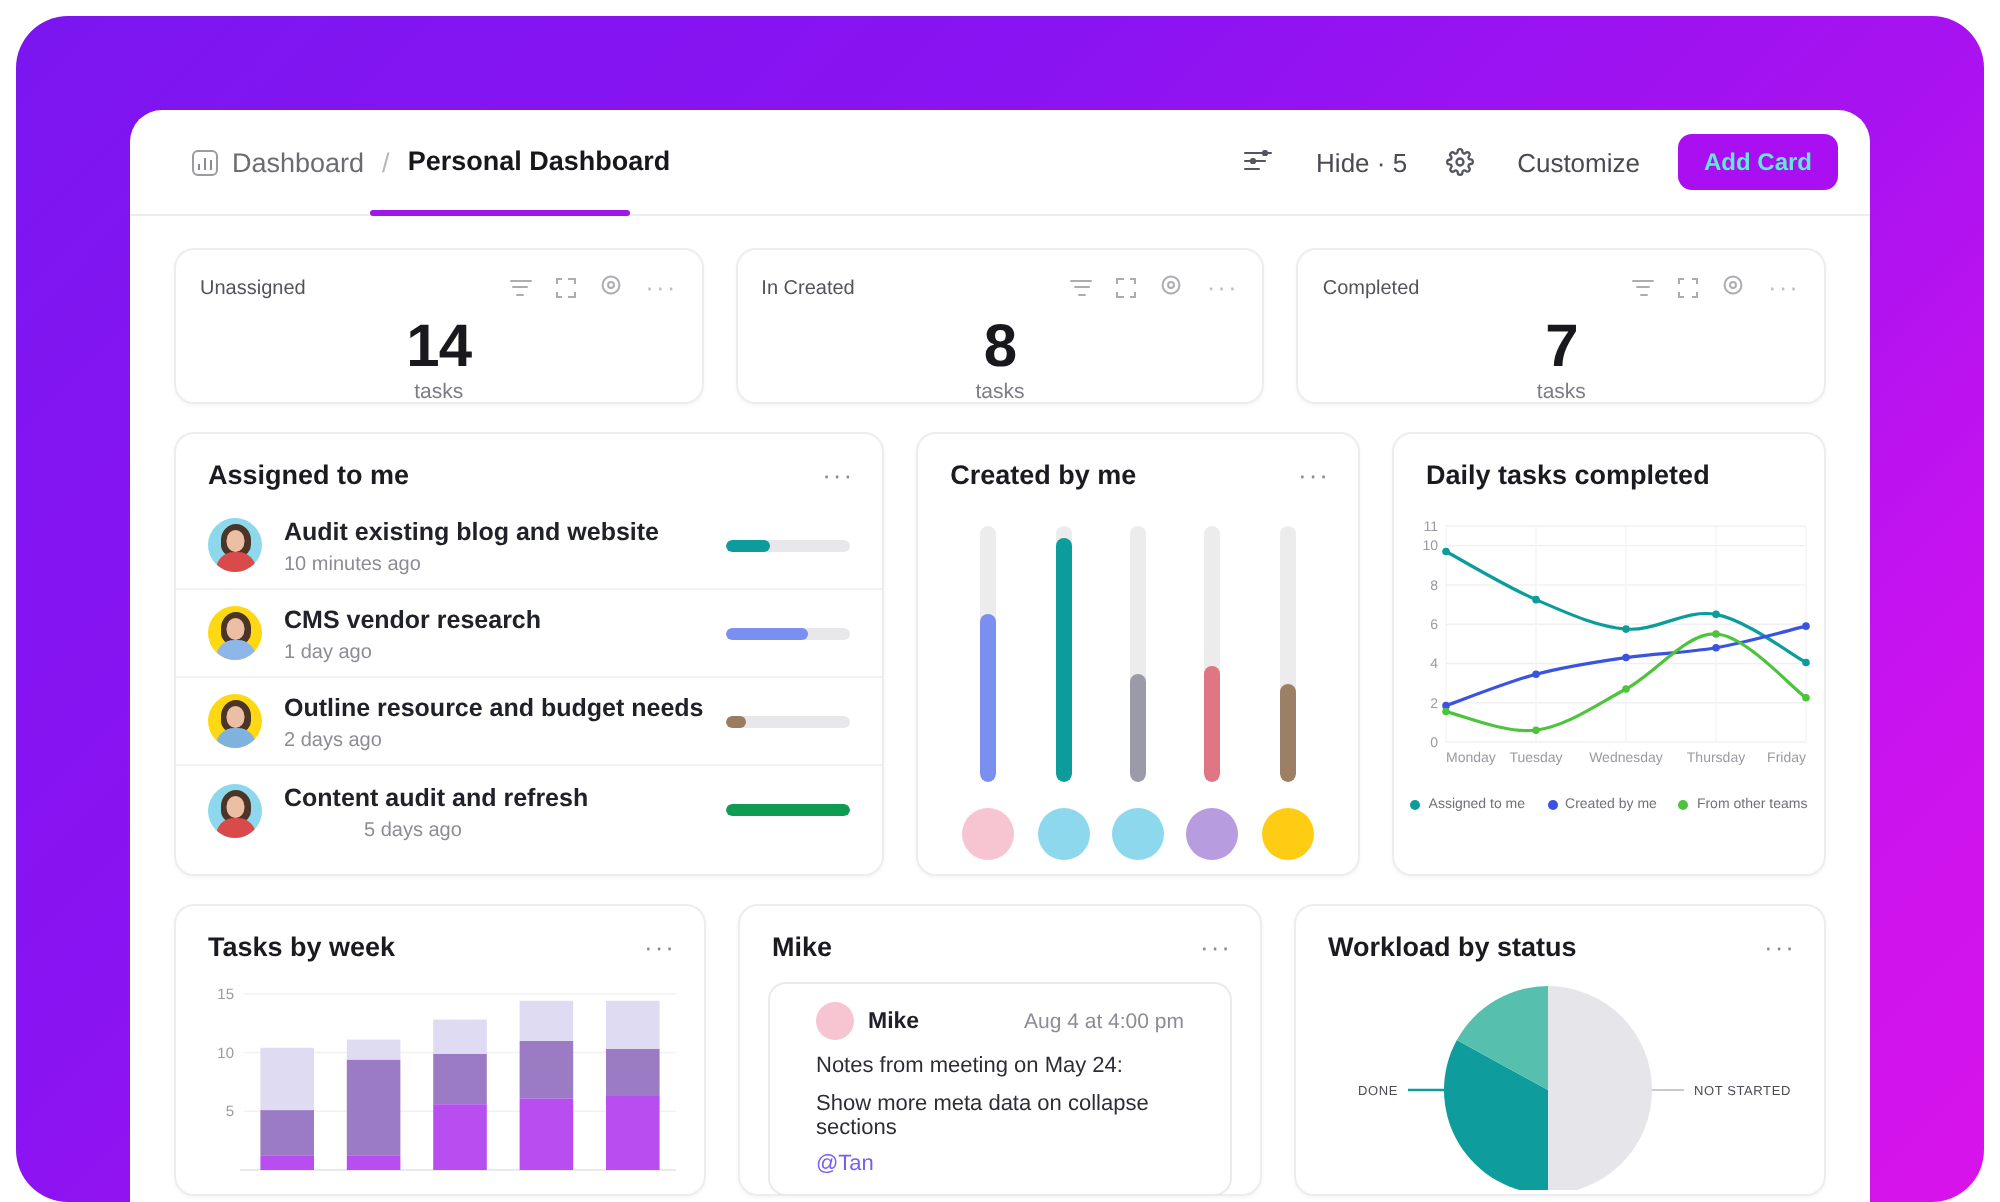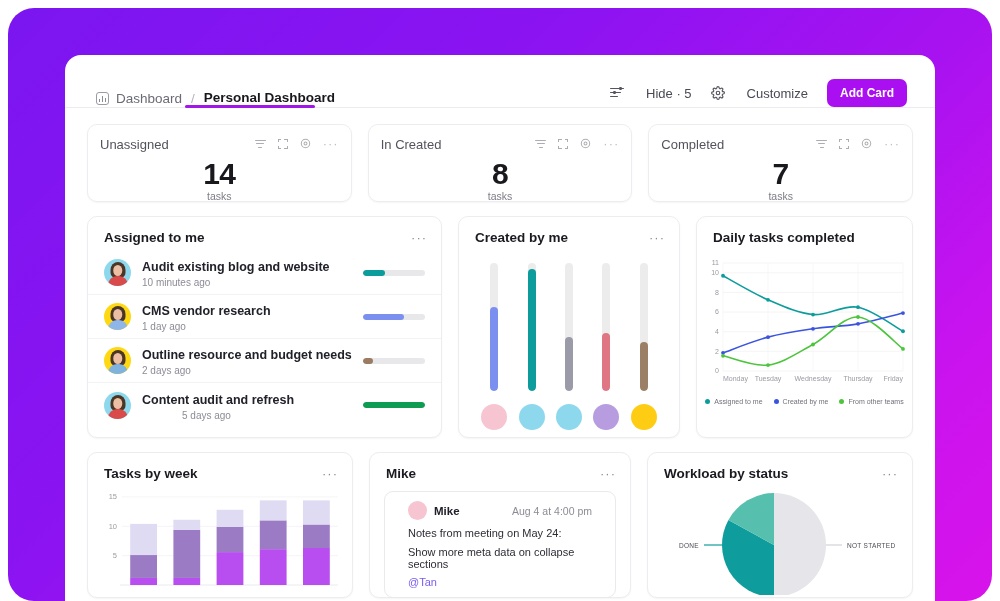--- a/index.html
+++ b/index.html
@@ -29,22 +29,22 @@
     border-top-right-radius: 16px;
     overflow: hidden;
   }
 
   
   .topbar {
     position: relative;
     height: 53px;
     border-bottom: 1px solid #ececed;
     display: flex;
-    align-items: flex-end;
-    padding: 0 28px 0 31px;
+    align-items: center;
+    padding: 0 16px 0 31px;
   }
   .crumb-wrap { display: flex; align-items: center; gap: 7px; }
   .crumb-icon {
     width: 13px; height: 13px;
     border: 1.3px solid #9b9ba3;
     border-radius: 3px;
     display: flex; align-items: flex-end; justify-content: center;
     gap: 1.3px; padding-bottom: 2px;
   }
   .crumb-icon i { display: block; width: 1.6px; background: #8b8b95; }
@@ -84,21 +84,21 @@
   }
   .ic-sliders b:nth-of-type(1) { top: 0.2px; left: 9px; }
   .ic-sliders b:nth-of-type(2) { top: 4.2px; left: 3px; }
 
   .gear {
     width: 14px; height: 14px; position: relative;
     display: inline-block;
   }
   .addcard {
     background: #a90ff0;
-    color: #ffffff;
+    color: #5eead4;
     font-size: 12px;
     font-weight: bold;
     padding: 7px 13px;
     border-radius: 7px;
     border: none;
     cursor: pointer;
     font-family: "Liberation Sans", sans-serif;
   }
 
   
@@ -109,21 +109,21 @@
   .card {
     background: #ffffff;
     border: 1px solid #ededef;
     border-radius: 10px;
     box-shadow: 0 1px 2px rgba(16,16,40,0.045);
   }
 
   
   .stat { flex: 1; height: 78px; padding: 10px 12px 0 12px; position: relative; }
   .stat-head { display: flex; align-items: center; }
-  .stat-title { font-size: 13px; color: #53535d; }
+  .stat-title { font-size: 10px; color: #53535d; }
   .stat-icons { margin-left: auto; display: flex; align-items: center; gap: 12px; }
   .ic { opacity: .55; }
   .ic-filter { width: 11px; height: 9px; position: relative; }
   .ic-filter span { position: absolute; left: 0; height: 1.3px; background: #6a6a74; border-radius: 1px; }
   .ic-filter span:nth-child(1) { top: 0; width: 11px; }
   .ic-filter span:nth-child(2) { top: 3.5px; width: 7.5px; left: 1.7px; }
   .ic-filter span:nth-child(3) { top: 7px; width: 4px; left: 3.5px; }
   .ic-expand { width: 10px; height: 10px; position: relative; }
   .ic-expand i {
     position: absolute; width: 3.4px; height: 3.4px;

